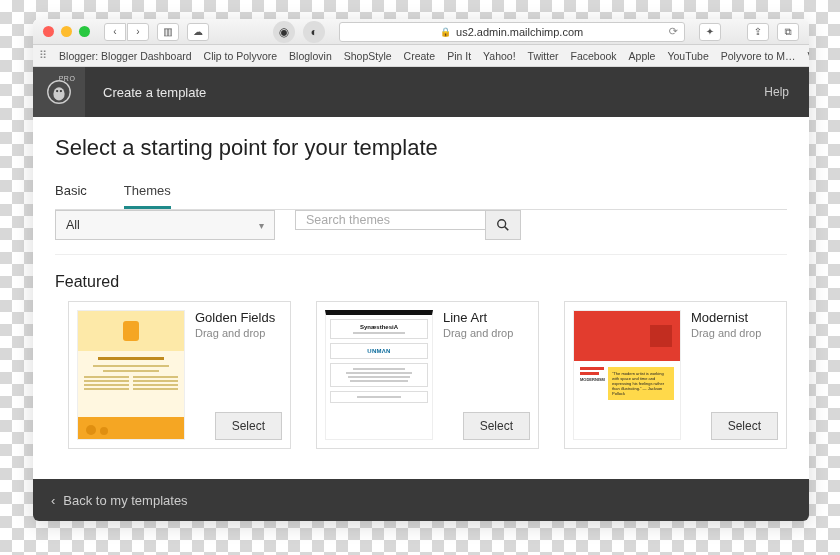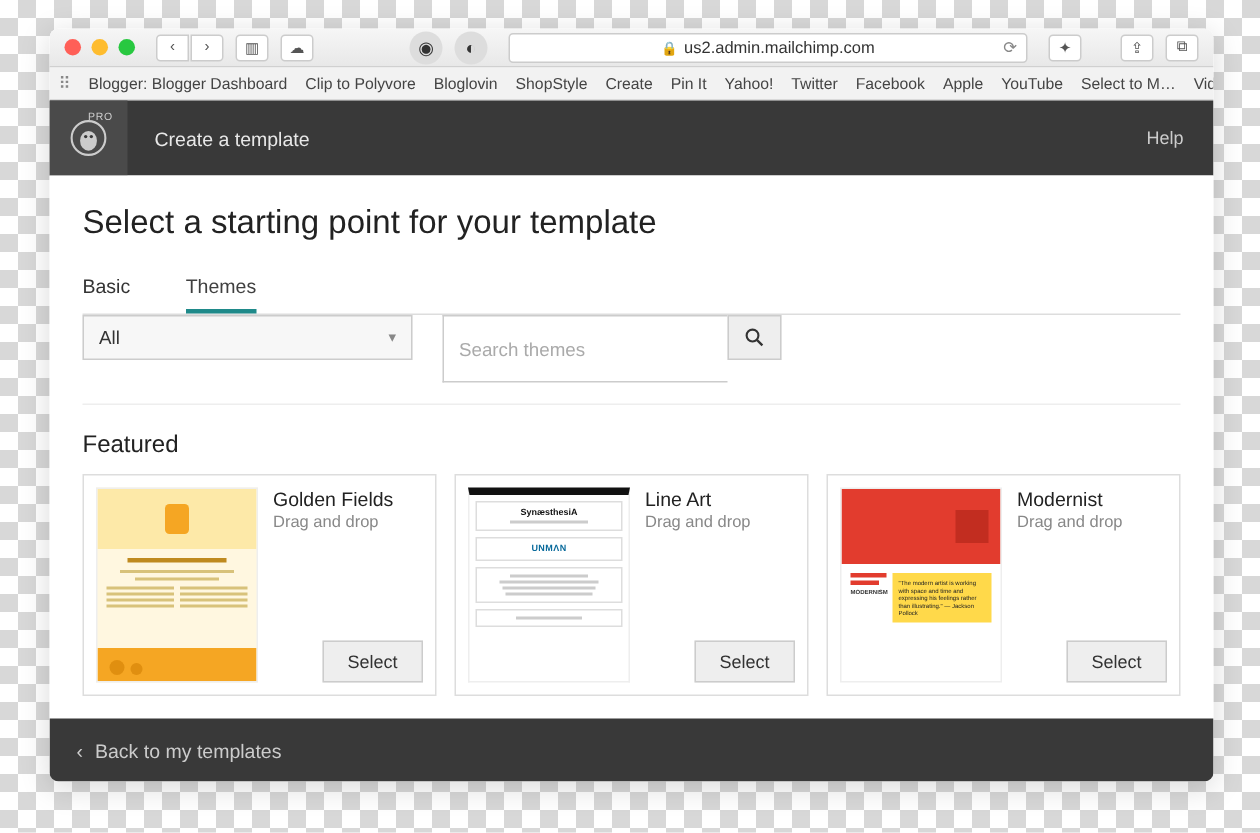--- a/index.html
+++ b/index.html
@@ -72,26 +72,26 @@
   .appbar .help{margin-left:auto;display:flex;align-items:center;padding:8px 20px;font-size:12px;color:#ccc;}
   .content{flex:1;background:#fff;padding:18px 22px 0;overflow:hidden;}
   h1{font-size:22px;font-weight:400;color:#222;margin-bottom:22px;}
   .tabs{display:flex;gap:37px;border-bottom:1px solid #ddd;font-size:13px;color:#333;}
   .tab{padding-bottom:8px;cursor:pointer;}
   .tab.active{color:#404040;border-bottom:3px solid #1f8a8a;font-weight:500;}
   .filters{display:flex;gap:20px;margin-top:0;border-bottom:1px solid #eee;padding-bottom:14px;}
   .select{width:220px;height:30px;border:1px solid #ccc;background:#f7f7f7;display:flex;align-items:center;padding:0 10px;font-size:12.5px;color:#333;position:relative;}
   .select .chev{margin-left:auto;color:#888;font-size:10px;}
   .searchwrap{display:flex;}
-  .search{width:190px;height:45px;border:1px solid #ccc;border-right:none;padding:0 10px;font-size:12.5px;color:#333;background:#fff;}
+  .search{width:190px;height:20px;border:1px solid #ccc;border-right:none;padding:0 10px;font-size:12.5px;color:#333;background:#fff;}
   .search::placeholder{color:#aaa;}
   .sbtn{width:36px;height:30px;border:1px solid #ccc;background:#eee;display:flex;align-items:center;justify-content:center;color:#444;}
   h2{font-size:16px;font-weight:400;color:#222;margin:18px 0 10px;}
   .cards{display:flex;gap:12px;}
-  .card{flex:1;border:1px solid #ddd;padding:8px;display:flex;gap:10px;min-height:146px;}
+  .card{flex:1;border:1px solid #ddd;padding:8px;display:flex;gap:10px;min-height:146px;margin-left:13px;}
   .thumb{width:108px;height:130px;background:#fafafa;border:1px solid #eee;overflow:hidden;font-size:5px;position:relative;}
   .cardside{flex:1;display:flex;flex-direction:column;}
   .cardtitle{font-size:13px;color:#222;margin-bottom:2px;}
   .cardsub{font-size:11px;color:#888;}
   .selectbtn{margin-top:auto;align-self:flex-end;height:28px;padding:0 16px;background:#eee;border:1px solid #ccc;font-size:12px;color:#333;}
   .footerbar{height:42px;background:#393939;display:flex;align-items:center;padding:0 18px;color:#ccc;font-size:13px;gap:8px;}
   
   .t1{background:#fff7e0;}
   .t1 .hd{height:40px;background:#fde9a8;display:flex;align-items:center;justify-content:center;}
   .t1 .hd .ic{width:16px;height:20px;background:#f5a623;border-radius:3px;}
@@ -155,21 +155,21 @@
     <span>Clip to Polyvore</span>
     <span>Bloglovin</span>
     <span>ShopStyle</span>
     <span>Create</span>
     <span>Pin It</span>
     <span>Yahoo!</span>
     <span>Twitter</span>
     <span>Facebook</span>
     <span>Apple</span>
     <span>YouTube</span>
-    <span>Select to M…</span>
+    <span>Polyvore to M…</span>
     <span>Video2mp3</span>
 
   </div>
 
   <div class="appbar">
     <div class="logo">
       <svg viewBox="0 0 32 32">
           <circle cx="16" cy="16" r="12" fill="none" stroke="#ccc" stroke-width="1.5"></circle>
           <ellipse cx="16" cy="18" rx="6" ry="7" fill="#ccc"></ellipse>
           <circle cx="14" cy="15" r="1.2" fill="#393939"></circle>

